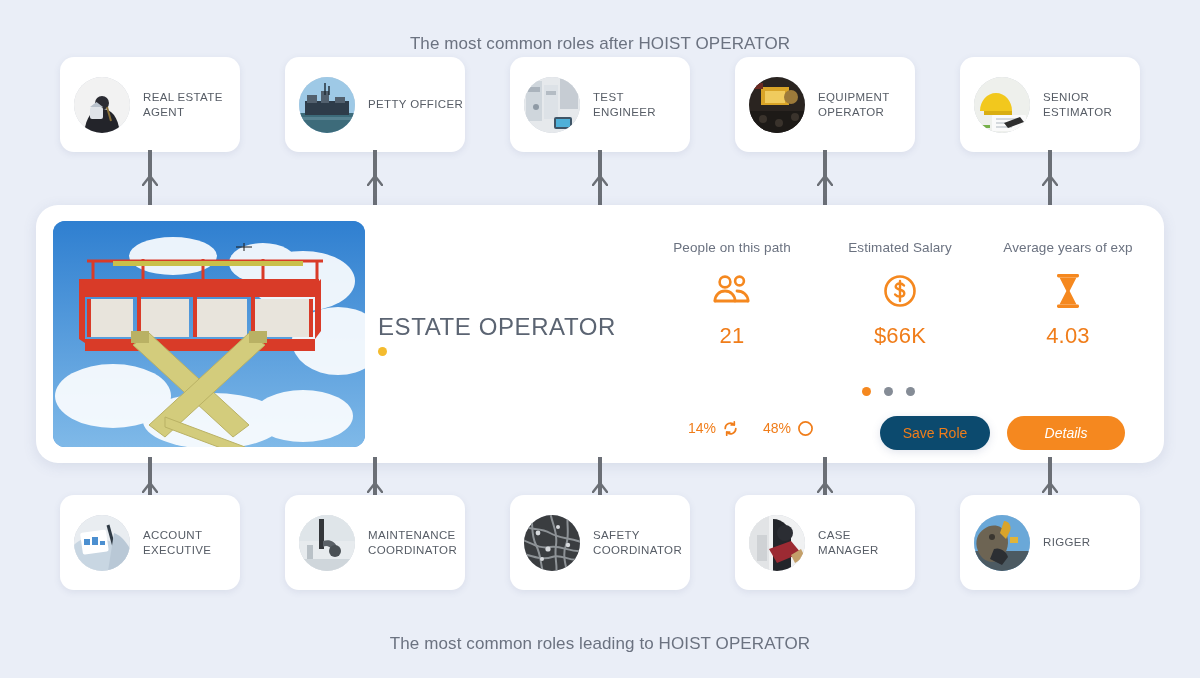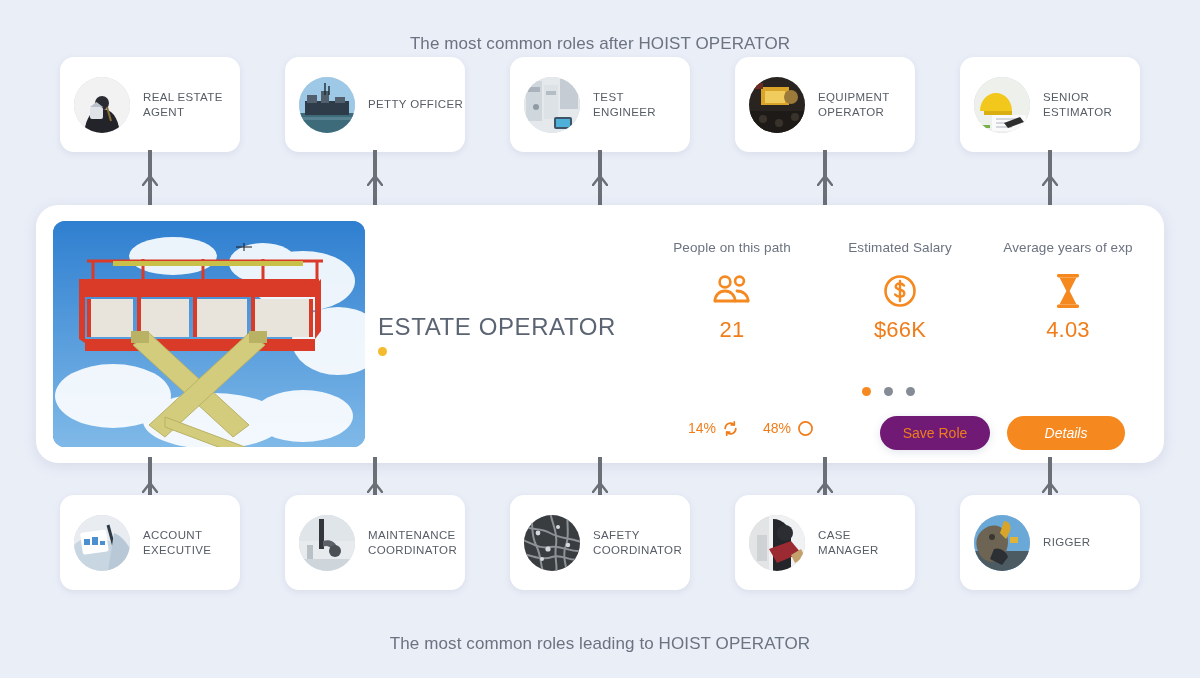--- a/index.html
+++ b/index.html
@@ -169,21 +169,21 @@
   }
   .stat-icon {
     height: 44px;
     margin-top: 14px;
     display: flex;
     align-items: center;
     justify-content: center;
   }
   .stat-icon svg { display: block; }
   .stat-value {
-    margin-top: 4px;
+    margin-top: 10px;
     font-size: 22px;
     color: #f07d1a;
     letter-spacing: .2px;
   }
 
   
   .carousel-dots {
     position: absolute;
     left: 862px;
     top: 387px;
@@ -229,21 +229,21 @@
     border: none;
     border-radius: 19px;
     font-size: 14px;
     font-family: "Liberation Sans", sans-serif;
     cursor: pointer;
     padding: 0;
   }
   .btn-save {
     width: 110px;
     height: 34px;
-    background: #701a75;
+    background: #0c4a6e;
     color: #f07d1a;
     box-shadow: 0 2px 8px rgba(80, 95, 140, .17);
   }
   .btn-details {
     width: 118px;
     height: 34px;
     background: #f5881f;
     color: #ffffff;
     font-style: italic;
   }

